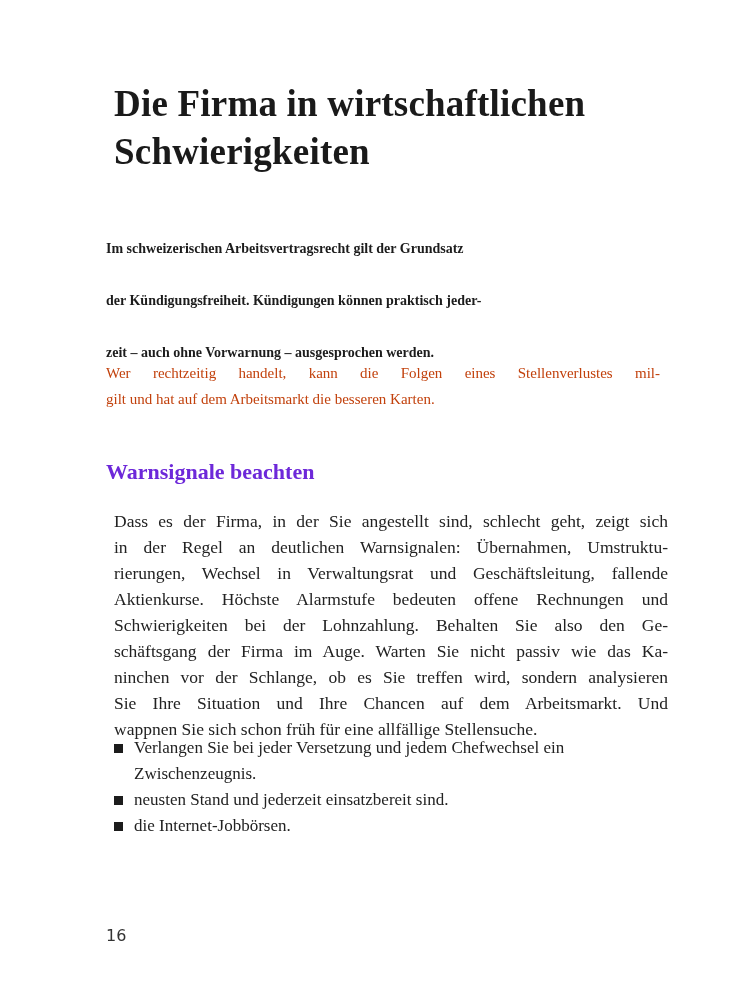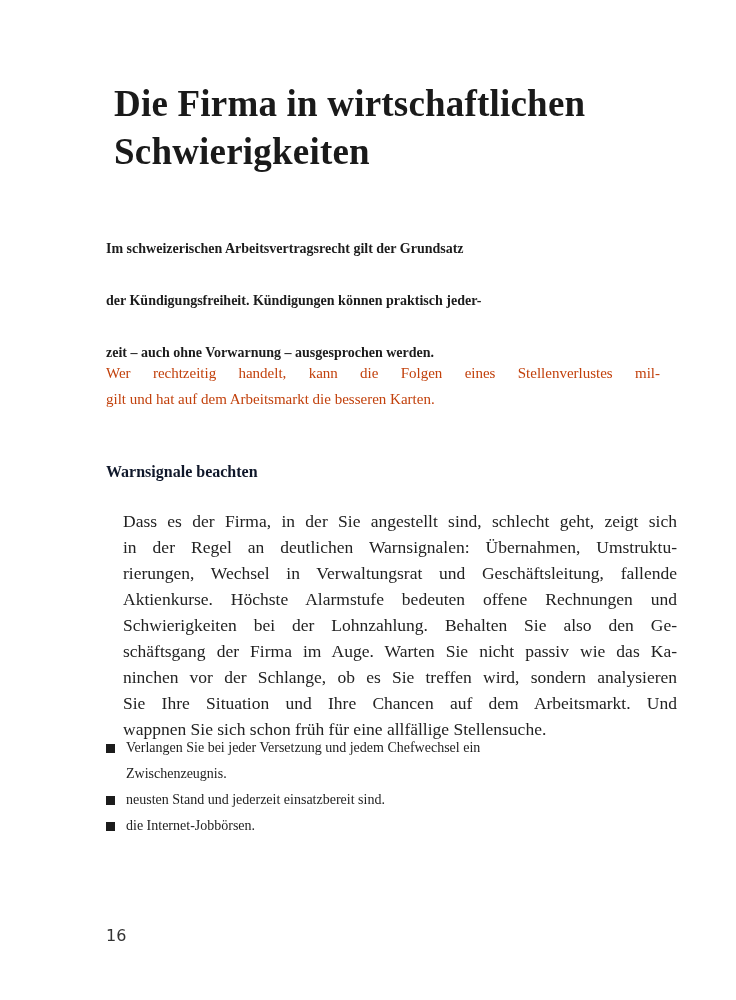--- a/index.html
+++ b/index.html
@@ -60,55 +60,55 @@
       text-align-last: left;
       color: #c2410c;
     }
     .h2 {
       position: absolute;
       top: 457px;
       left: 0;
       margin: 0;
       font-family: "Liberation Serif", serif;
       font-weight: bold;
-      font-size: 16px;
+      font-size: 22px;
       line-height: 30px;
-      color: #0f172a;
+      color: #6d28d9;
     }
     .p2 {
       position: absolute;
       top: 508px;
-      left: 17px;
+      left: 8px;
       width: 554px;
       margin: 0;
       font-family: "Liberation Serif", serif;
       font-size: 17.5px;
       line-height: 26px;
       text-align: justify;
       text-align-last: left;
       color: #222;
     }
     .p2 .ln, .p1 .ln {
       display: block;
       text-align: justify;
       text-align-last: justify;
     }
     .p2 .ln.last, .p1 .ln.last {
       text-align-last: left;
     }
     .list {
       position: absolute;
       top: 735px;
-      left: 0;
+      left: 8px;
       width: 560px;
       margin: 0;
       padding: 0;
       list-style: none;
       font-family: "Liberation Serif", serif;
-      font-size: 14px;
+      font-size: 17px;
       line-height: 26px;
       color: #222;
     }
     .list li {
       position: relative;
       padding-left: 20px;
       margin: 0;
     }
     .bullet {
       position: absolute;

